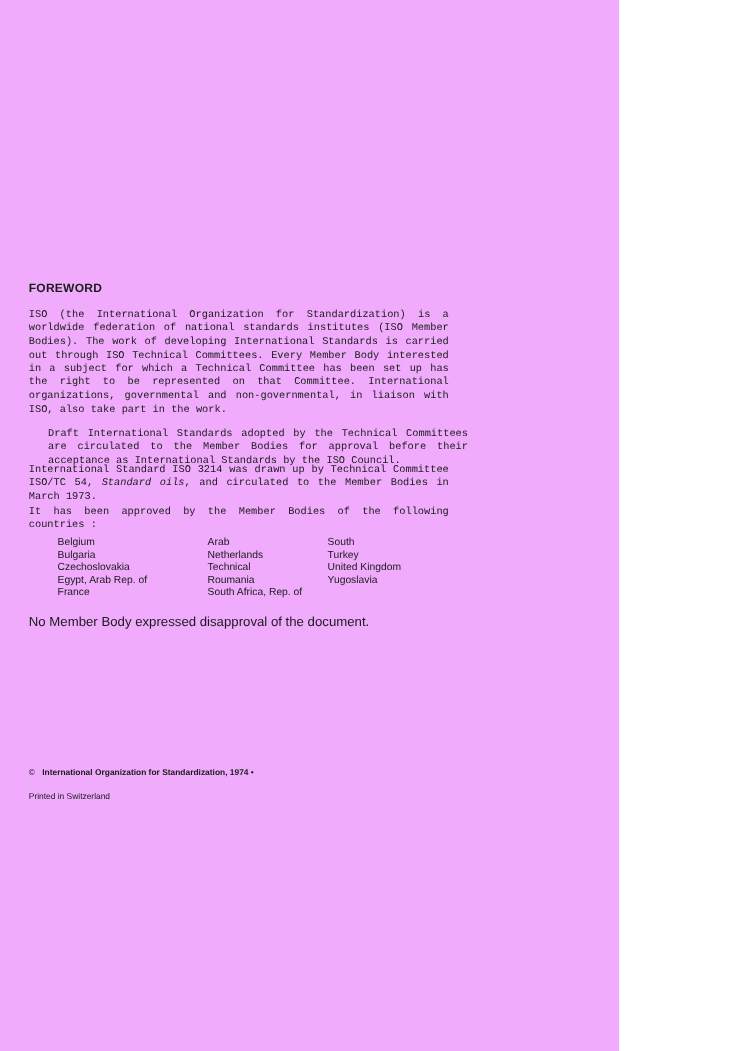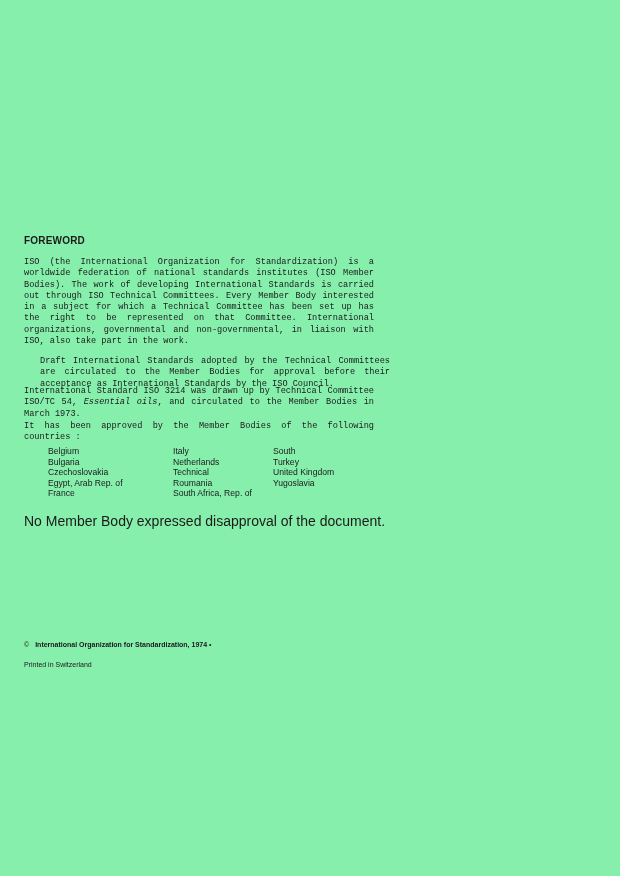--- a/index.html
+++ b/index.html
@@ -1,56 +1,56 @@
 <!DOCTYPE html>
 <html><head>
 <meta charset="utf-8">
 <style>
   html, body { margin:0; padding:0; background:#ffffff; }
   body { width:620px; height:876px; position:relative; overflow:hidden;
          font-family:"Liberation Sans", sans-serif; color:#1a1a1a; }
-  .page { position:absolute; left:0; top:0; width:620px; height:876px; background:#86efac; }
+  .page { position:absolute; left:0; top:0; width:516px; height:876px; background:#f0abfc; }
   .heading { position:absolute; left:24px; top:235px; font-size:10px; font-weight:bold; letter-spacing:0.2px; }
   .para { position:absolute; left:24px; width:350px; font-size:8.6px; line-height:11.3px; text-align:justify;font-family:Liberation Mono, monospace; }
   .p1 { top:257px; }
   .p2 { top:340px; }
   .p3 { top:386px; }
   .p4 { top:421px; }
   .countries { position:absolute; left:48px; top:446px; font-size:8.6px; line-height:10.6px; }
   .col { position:absolute; top:0; white-space:nowrap; }
   .c1 { left:0; } .c2 { left:125px; } .c3 { left:225px; }
-  .p5 { position:absolute; left:24px; top:513px; font-size:14px; }
+  .p5 { position:absolute; left:24px; top:513px; font-size:11px; }
   .copy { position:absolute; left:24px; top:641px; font-size:7px; font-weight:bold; }
   .copy .sym { font-weight:normal; margin-right:6px; }
   .printed { position:absolute; left:24px; top:661px; font-size:7px; }
   em { font-style:italic; }
 </style>
 </head>
 <body>
 
 <div class="page">
   <div class="heading">FOREWORD</div>
 
   <p class="para p1" style="margin:0">ISO (the International Organization for Standardization) is a worldwide federation of national standards institutes (ISO Member Bodies). The work of developing International Standards is carried out through ISO Technical Committees. Every Member Body interested in a subject for which a Technical Committee has been set up has the right to be represented on that Committee. International organizations, governmental and non-governmental, in liaison with ISO, also take part in the work.</p>
   <p class="para p2" style="margin:16px">Draft International Standards adopted by the Technical Committees are circulated to the Member Bodies for approval before their acceptance as International Standards by the ISO Council.</p>
   <p class="para p3" style="margin:0">
-    <span>International Standard ISO 3214 was drawn up by Technical Committee ISO/TC 54, </span><em>Essential oils</em><span>, and circulated to the Member Bodies in March 1973.</span>
+    <span>International Standard ISO 3214 was drawn up by Technical Committee ISO/TC 54, </span><em>Standard oils</em><span>, and circulated to the Member Bodies in March 1973.</span>
   </p>
   <p class="para p4" style="margin:0">It has been approved by the Member Bodies of the following countries :</p>
 
   <div class="countries">
     <div class="col c1">
       <div>Belgium</div>
       <div>Bulgaria</div>
       <div>Czechoslovakia</div>
       <div>Egypt, Arab Rep. of</div>
       <div>France</div>
     </div>
     <div class="col c2">
-      <div>Italy</div>
+      <div>Arab</div>
       <div>Netherlands</div>
       <div>Technical</div>
       <div>Roumania</div>
       <div>South Africa, Rep. of</div>
     </div>
     <div class="col c3">
       <div>South</div>
       <div>Turkey</div>
       <div>United Kingdom</div>
       <div>Yugoslavia</div>

